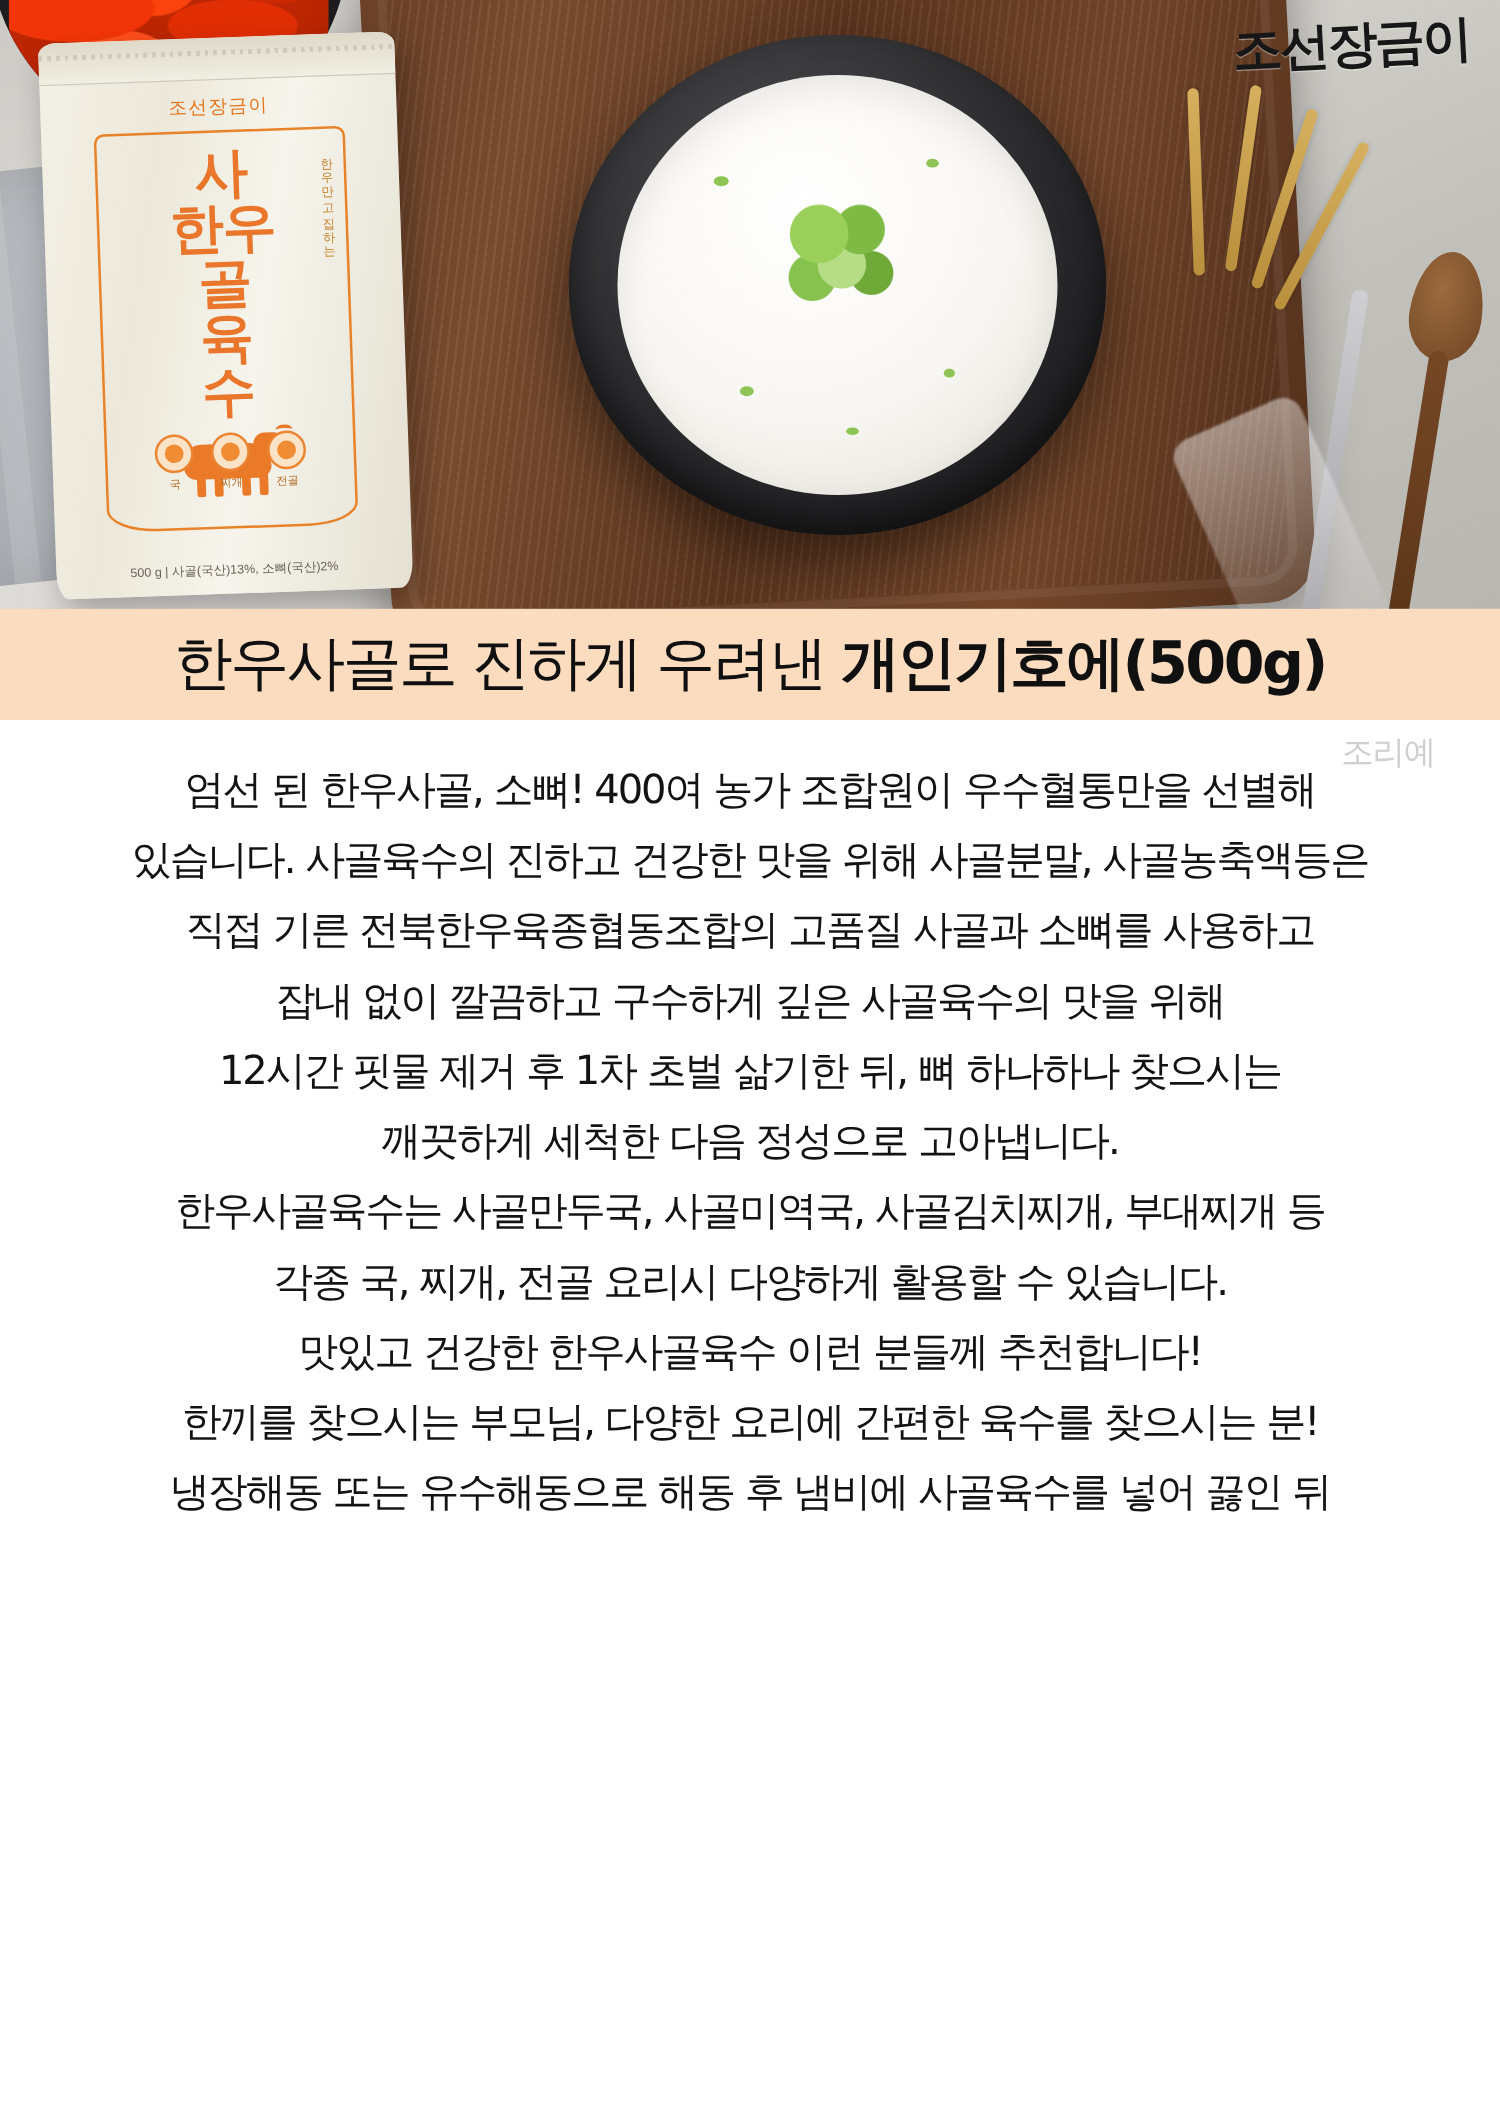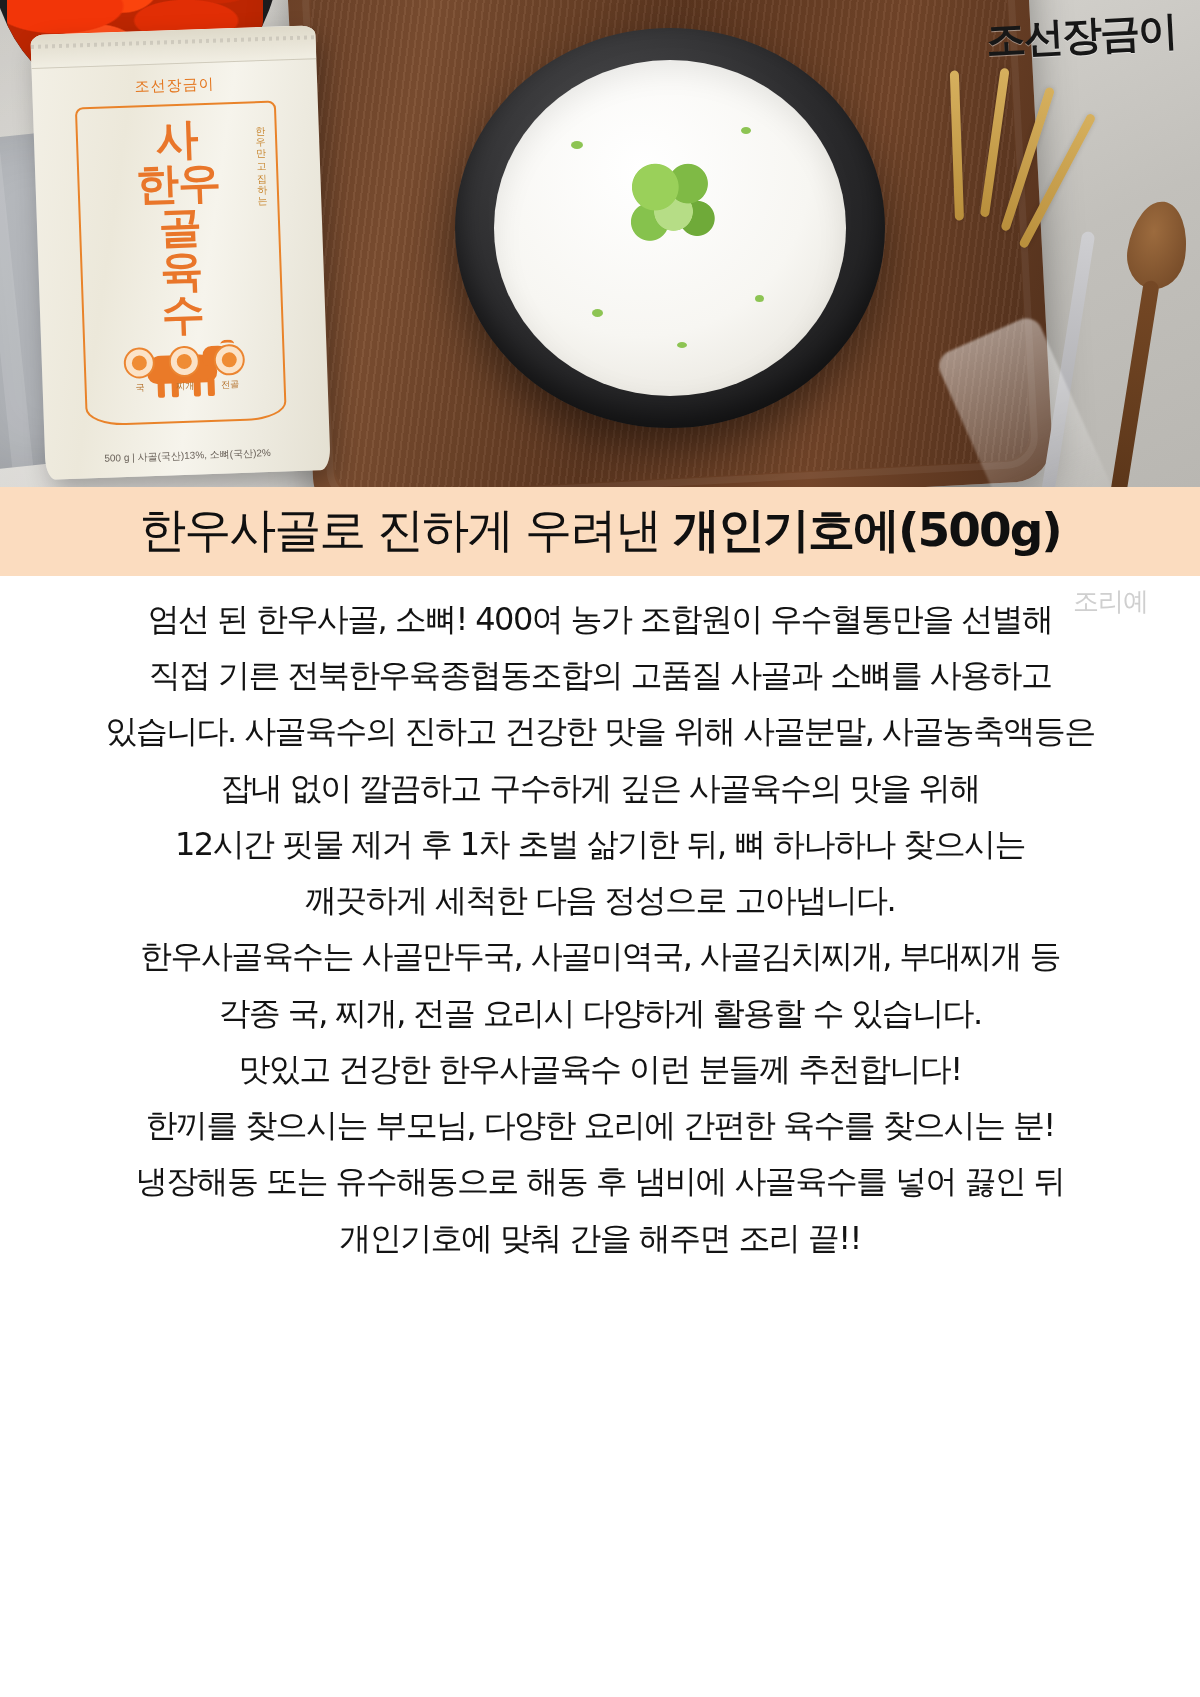--- a/index.html
+++ b/index.html
@@ -302,21 +302,21 @@
   }
   .headline-text .strong { font-weight: bold; }
 
   
   .copy {
     position: relative;
     padding: 22px 40px 0;
     text-align: center;
   }
   .copy p {
-    margin: 0 0 14px;
+    margin: 12px 0 14px;
     font-size: 32px;
     line-height: 1.32;
     color: #131313;
     letter-spacing: -1.6px;
     font-family: "DejaVu Sans", sans-serif;
     white-space: nowrap;
   }
   .watermark {
     position: absolute;
     right: 52px; top: 8px;
@@ -409,24 +409,23 @@
 
 <div class="headline">
   <div class="headline-text">
     <span>한우사골로 진하게 우려낸 </span><span class="strong">개인기호에(500g)</span>
   </div>
 </div>
 
 <div class="copy">
   <div class="watermark">조리예</div>
   <p>엄선 된 한우사골, 소뼈! 400여 농가 조합원이 우수혈통만을 선별해</p>
+  <p>있습니다. 사골육수의 진하고 건강한 맛을 위해 사골분말, 사골농축액등은</p>
   <p>직접 기른 전북한우육종협동조합의 고품질 사골과 소뼈를 사용하고</p>
-  <p>있습니다. 사골육수의 진하고 건강한 맛을 위해 사골분말, 사골농축액등은</p>
   <p>잡내 없이 깔끔하고 구수하게 깊은 사골육수의 맛을 위해</p>
   <p>12시간 핏물 제거 후 1차 초벌 삶기한 뒤, 뼈 하나하나 찾으시는</p>
   <p>깨끗하게 세척한 다음 정성으로 고아냅니다.</p>
   <p>한우사골육수는 사골만두국, 사골미역국, 사골김치찌개, 부대찌개 등</p>
   <p>각종 국, 찌개, 전골 요리시 다양하게 활용할 수 있습니다.</p>
   <p>맛있고 건강한 한우사골육수 이런 분들께 추천합니다!</p>
   <p>한끼를 찾으시는 부모님, 다양한 요리에 간편한 육수를 찾으시는 분!</p>
   <p>냉장해동 또는 유수해동으로 해동 후 냄비에 사골육수를 넣어 끓인 뒤</p>
-  <p>개인기호에 맞춰 간을 해주면 조리 끝!!</p>
 </div>
 
 </body></html>

